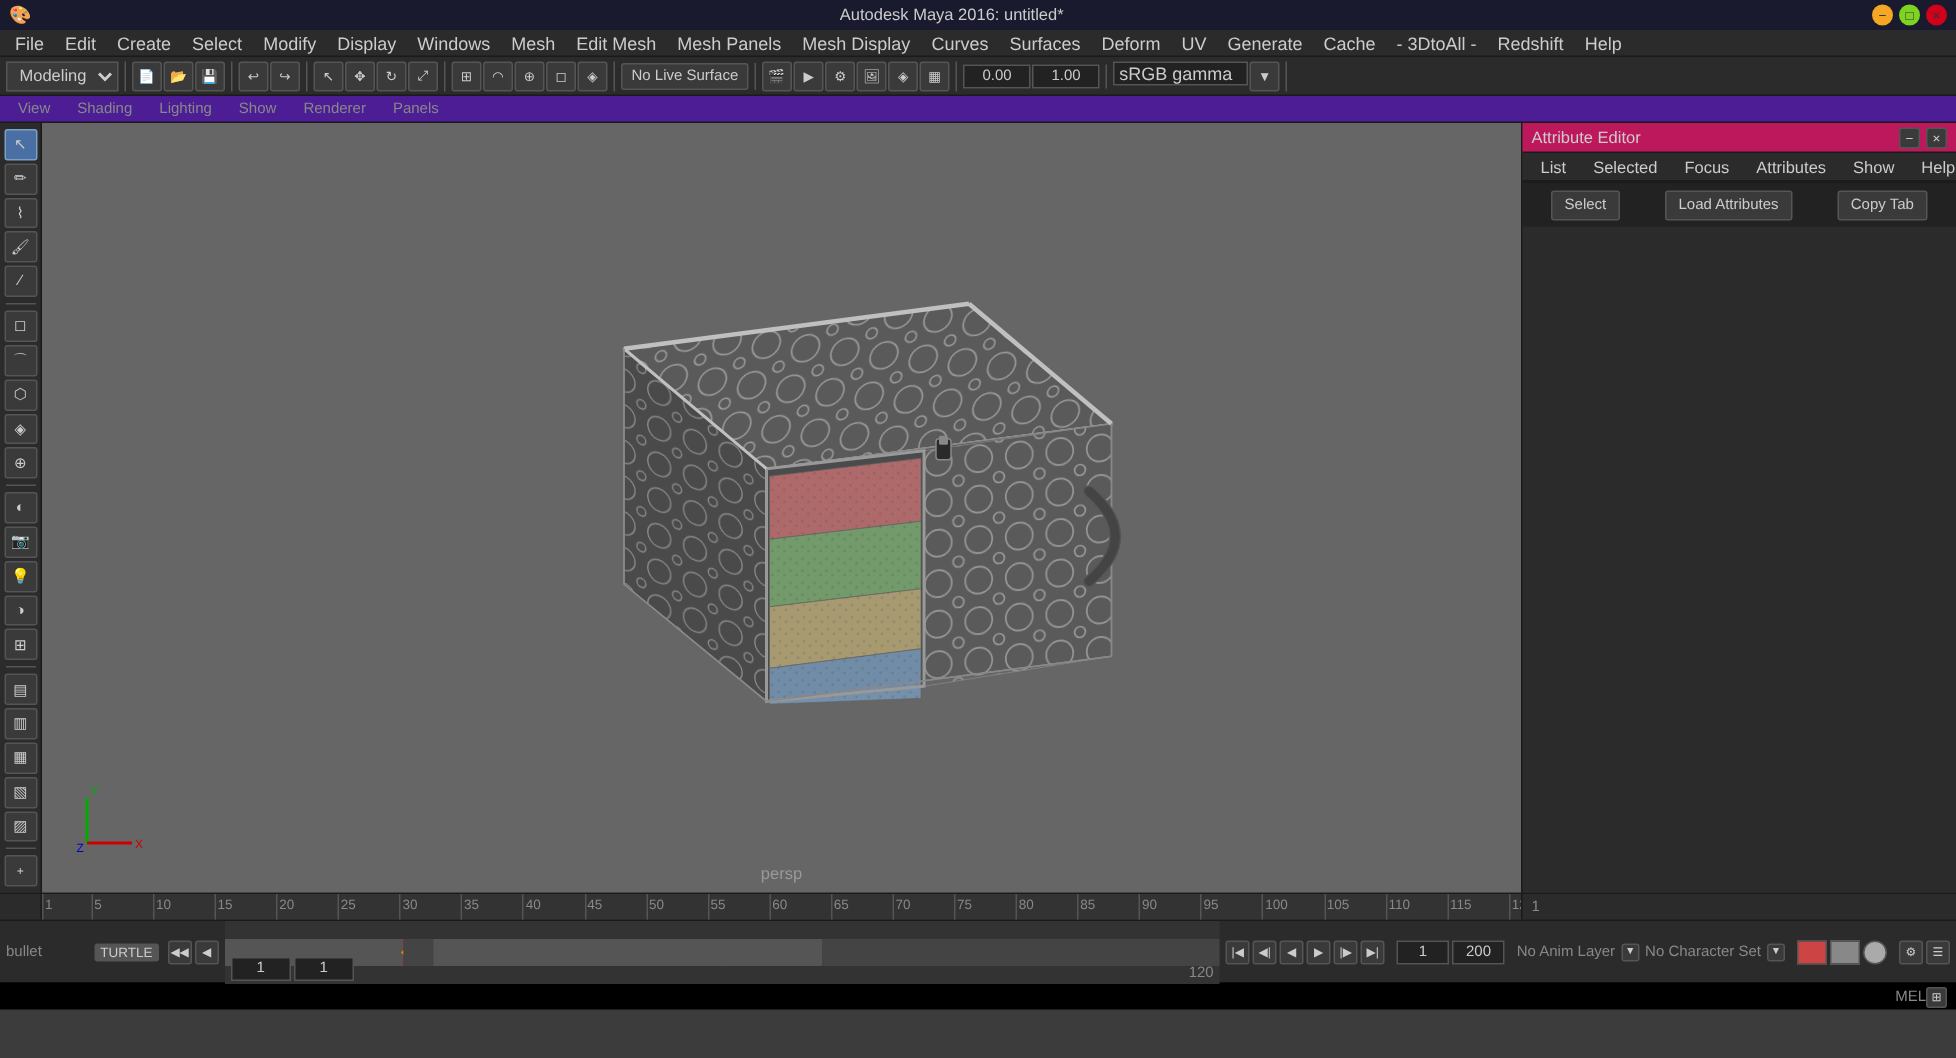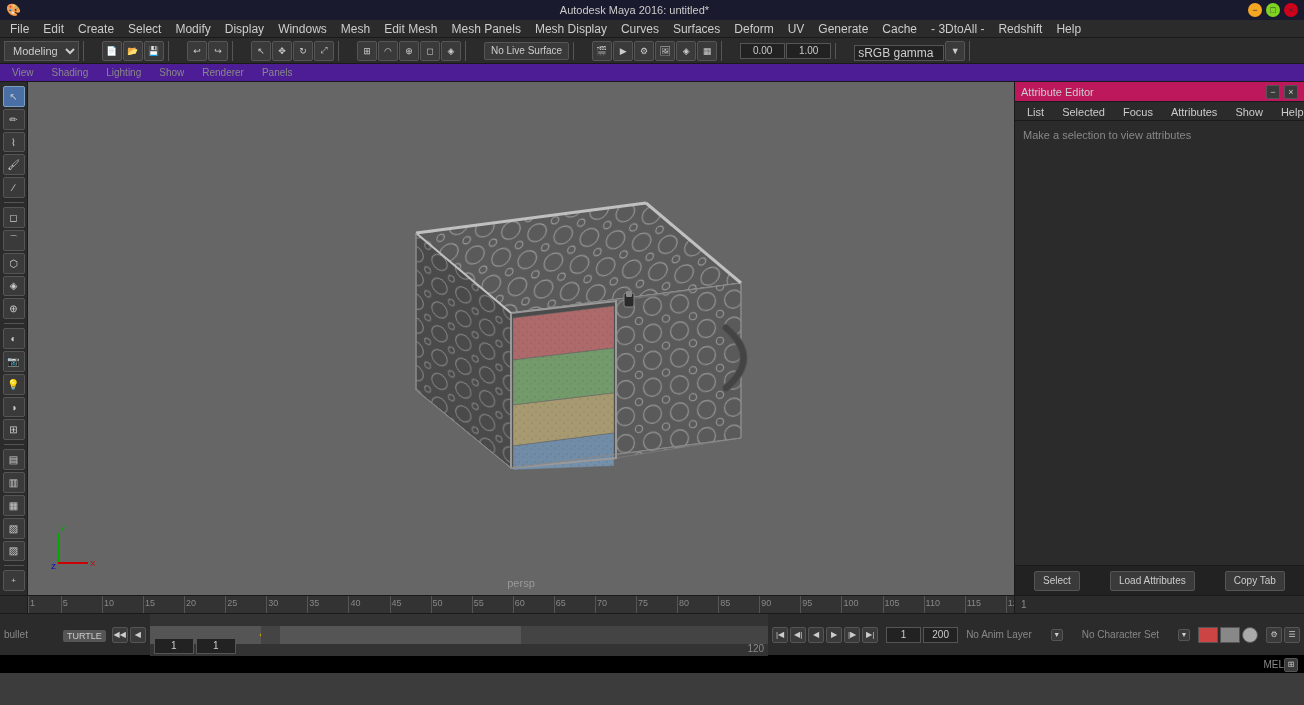--- a/index.html
+++ b/index.html
@@ -59,24 +59,24 @@
     #toolbar {
       height: 26px;
       background: #2b2b2b;
       display: flex;
       align-items: center;
       padding: 0 4px;
       gap: 2px;
       border-bottom: 1px solid #1a1a1a;
     }
     .toolbar-section {
-      display: flex; align-items: flex-end; gap: 1px;
+      display: flex; align-items: flex-start; gap: 1px;
       border-right: 1px solid #555;
       padding-right: 4px;
-      margin-right: 16px;
+      margin-right: 2px;
     }
     .toolbar-btn {
       width: 20px; height: 20px;
       background: #3a3a3a;
       border: 1px solid #555;
       border-radius: 2px;
       display: flex; align-items: center; justify-content: center;
       cursor: pointer;
       font-size: 9px; color: #ccc;
     }
@@ -644,23 +644,20 @@
       </div>
     </div>
     <div id="attr-editor-tabs">
         <div class="attr-tab">List</div>
         <div class="attr-tab">Selected</div>
         <div class="attr-tab">Focus</div>
         <div class="attr-tab">Attributes</div>
         <div class="attr-tab">Show</div>
         <div class="attr-tab">Help</div>
       </div>
-    <div id="attr-editor-content">
-      <span>Make a selection to view attributes</span>
-    </div>
     <div id="attr-editor-footer">
         <div class="attr-footer-btn">Select</div>
         <div class="attr-footer-btn">Load Attributes</div>
         <div class="attr-footer-btn">Copy Tab</div>
       </div>
   </div>
 
 </div>
 
 <div id="timeline-area">
@@ -754,21 +751,21 @@
     <div class="play-btn">◀|</div>
     <div class="play-btn">◀</div>
     <div class="play-btn">▶</div>
     <div class="play-btn">|▶</div>
     <div class="play-btn">▶|</div>
   </div>
   <div style="display:flex;align-items:center;gap:2px;margin-left:4px;">
     <input class="range-value" value="1" style="">
     <input class="range-value" value="200" style="">
   </div>
-  <div style="display:flex;align-items:center;gap:19px;margin-left:4px;font-size:10px;color:#888;">
+  <div style="display:flex;align-items:center;gap:4px;margin-left:4px;font-size:10px;color:#888;">
     <span>No Anim Layer</span>
     <div class="toolbar-btn" style="width:12px;height:12px;font-size:7px;">▼</div>
     <span>No Character Set</span>
     <div class="toolbar-btn" style="width:12px;height:12px;font-size:7px;">▼</div>
   </div>
   <div style="display:flex;align-items:center;gap:2px;margin-left:4px;">
     <div class="small-color-swatch swatch-red"></div>
     <div class="small-color-swatch swatch-gray"></div>
     <div class="small-color-swatch" style="background:#aaa;border-radius:50%;width:16px;height:16px;"></div>
   </div>

